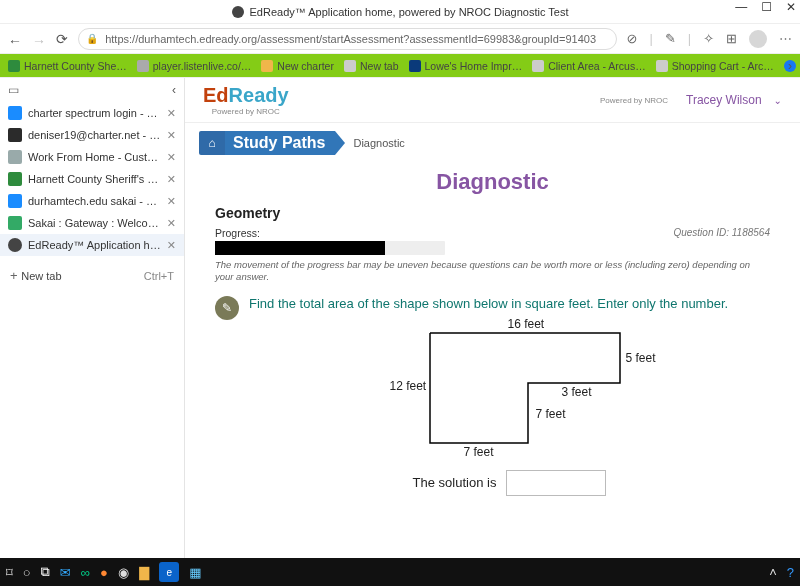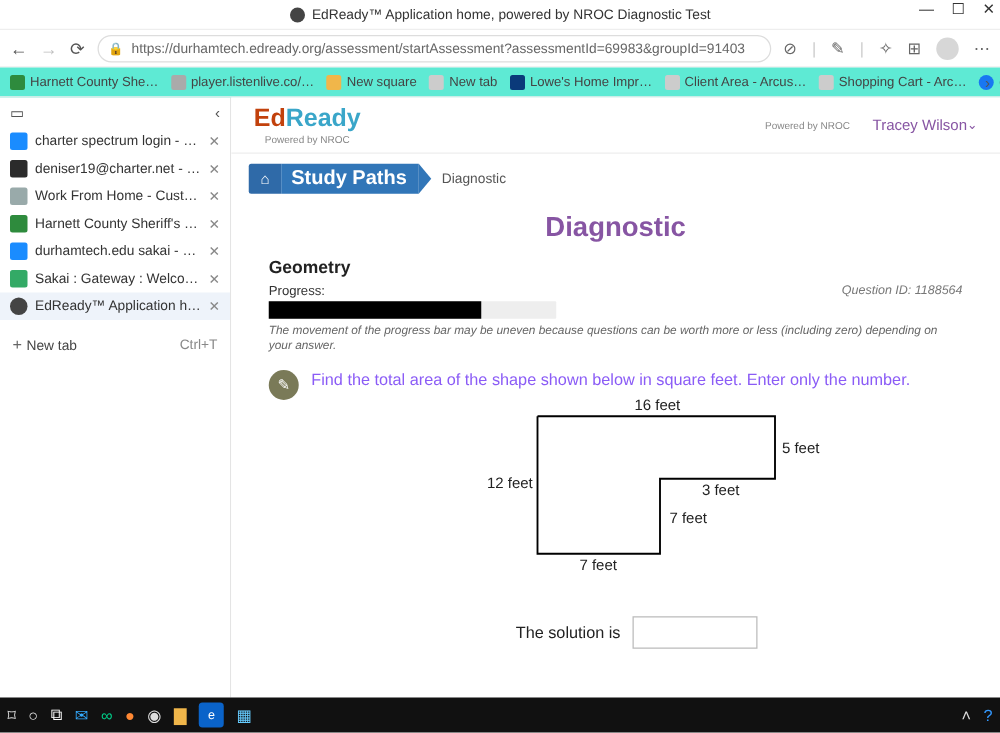--- a/index.html
+++ b/index.html
@@ -15,21 +15,21 @@
 .toolbar { height: 30px; display: flex; align-items: center; padding: 0 8px; gap: 10px; background: #fff; border-bottom: 1px solid #eee; }
 .toolbar .nav-icon { color: #555; font-size: 14px; cursor: pointer; }
 .toolbar .nav-icon.disabled { color: #c0c0c0; cursor: default; }
 .toolbar .addr { flex: 1; display: flex; align-items: center; border: 1px solid #ddd; border-radius: 12px; height: 22px; padding: 0 8px; font-size: 11px; color: #666; }
 .toolbar .addr .lock { margin-right: 6px; font-size: 10px; color: #777; }
 .toolbar .right-icons { display: flex; gap: 12px; align-items: center; color: #666; font-size: 13px; }
 .toolbar .right-icons .avatar { width: 18px; height: 18px; border-radius: 50%; background: #d7d7d7; display:inline-block; }
 .toolbar .right-icons span { cursor:pointer; }
 
 
-.bookmarks { height: 24px; display: flex; align-items: center; padding: 0 8px; gap: 10px; font-size: 10.5px; color: #444; border-bottom: 1px solid #eee; background: #5eead4; position:relative;}
+.bookmarks { height: 24px; display: flex; align-items: center; padding: 0 8px; gap: 10px; font-size: 10.5px; color: #444; border-bottom: 1px solid #eee; background: #84cc16; position:relative;}
 .bookmarks .bm { display: flex; align-items: center; gap: 4px; cursor: pointer; white-space: nowrap; }
 .bookmarks .bm .ico { width: 12px; height: 12px; display: inline-block; border-radius: 2px; }
 .bookmarks .chev { position:absolute; right:8px; color:#555; font-size:12px; cursor:pointer;}
 
 
 .body-split { display: flex; height: calc(586px - 24px - 30px - 24px - 28px); }
 
 
 .vtabs { width: 185px; border-right: 1px solid #e4e4e4; background: #fff; display:flex; flex-direction:column; }
 .vtabs .vt-head { height: 24px; display:flex; align-items:center; justify-content:space-between; padding:0 8px; color:#555; font-size:12px;}
@@ -44,21 +44,21 @@
 
 
 .content { flex:1; overflow:hidden; background:#fff; position:relative; }
 .edready-header { display:flex; align-items:center; justify-content:space-between; padding:6px 18px; border-bottom:1px solid #eee; }
 .logo { display:flex; flex-direction:column; align-items:center; }
 .logo .brand { font-weight:700; font-size:20px; }
 .logo .brand .ed { color:#c2410c; }
 .logo .brand .ready1 { color:#3aa6c9; }
 .logo .brand .ready2 { color:#8755a3; }
 .logo .sub { font-size:8px; color:#888; }
-.user-block { display:flex; align-items:center; gap:0; color:#8755a3; font-size:12px; cursor:pointer;justify-content:flex-end;}
+.user-block { display:flex; align-items:center; gap:12px; color:#8755a3; font-size:12px; cursor:pointer;justify-content:flex-end;}
 .user-block .caret { color:#8755a3; font-size:10px; }
 
 
 .bc-row { display:flex; align-items:center; padding:8px 0 8px 14px; gap:0; }
 .bc-home { background:#2f6aa8; color:#fff; width:26px; height:24px; display:flex; align-items:center; justify-content:center; font-size:12px; border-radius:2px 0 0 2px; cursor:pointer;}
 .bc-study { background:#3176b8; color:#fff; height:24px; display:flex; align-items:center; padding:0 10px 0 8px; font-size:16px; font-weight:600; position:relative; cursor:pointer;}
 .bc-study::after { content:""; position:absolute; right:-10px; top:0; border-top:12px solid transparent; border-bottom:12px solid transparent; border-left:10px solid #3176b8; }
 .bc-diag { height:24px; display:flex; align-items:center; padding:0 10px 0 18px; font-size:11px; color:#555; }
 
 .page-title { text-align:center; color:#8755a3; font-size:22px; font-weight:600; margin:6px 0 10px; }
@@ -66,27 +66,27 @@
 .section { padding:0 30px; }
 .sec-title { font-weight:700; font-size:14px; color:#222; margin-bottom:6px;}
 .prog-label { font-size:10.5px; color:#333; margin-bottom:2px;}
 .qid { float:right; font-size:10px; font-style:italic; color:#777; }
 .prog-bar-outer { width:230px; height:14px; background:#eee; border-radius:1px;}
 .prog-bar-inner { height:14px; background:#000; width: 170px;}
 .prog-note { font-size:9.5px; font-style:italic; color:#666; margin-top:4px; line-height:1.3;}
 
 .question-block { margin-top:12px; position:relative; padding-left:34px;}
 .qicon { position:absolute; left:0; top:0; width:24px; height:24px; border-radius:50%; background:#7a7a58; display:flex; align-items:center; justify-content:center; color:#fff; font-size:12px;}
-.qtext { font-size:13px; color:#8b5cf6; }
+.qtext { font-size:13px; color:#0f766e; }
 
 
 .diagram { position:relative; width:240px; height:140px; margin:8px auto 0;}
 .dlabel { position:absolute; font-size:12px; color:#222; white-space:nowrap;}
 
-.answer-row { display:flex; align-items:center; gap:10px; justify-content:center; margin-top:34px;}
+.answer-row { display:flex; align-items:center; gap:10px; justify-content:center; margin-top:11px;}
 .answer-row .atxt { font-size:13px; color:#222;}
 .answer-row input { width:100px; height:26px; border:1px solid #bbb; font-size:13px; padding:0 6px;}
 
 
 .taskbar { position:absolute; bottom:0; left:0; right:0; height:28px; background:#111; display:flex; align-items:center; padding:0 6px; gap:10px;}
 .taskbar .tico { color:#ddd; font-size:13px; cursor:pointer;}
 .taskbar .tico.edge { background:#0a63c9; width:20px; height:20px; border-radius:3px; display:flex; align-items:center;justify-content:center; color:#fff; font-size:10px;}
 .taskbar .right { margin-left:auto; display:flex; gap:10px; align-items:center;}
 </style>
 </head>
@@ -126,21 +126,21 @@
   <div class="bm">
       <span class="ico" style="background:#2e8b3d"></span>
       <span>Harnett County She…</span>
     </div>
   <div class="bm">
       <span class="ico" style="background:#aaa"></span>
       <span>player.listenlive.co/…</span>
     </div>
   <div class="bm">
       <span class="ico" style="background:#f0b64a"></span>
-      <span>New square</span>
+      <span>New charter</span>
     </div>
   <div class="bm">
       <span class="ico" style="background:#ccc"></span>
       <span>New tab</span>
     </div>
   <div class="bm">
       <span class="ico" style="background:#0a3a7a"></span>
       <span>Lowe's Home Impr…</span>
     </div>
   <div class="bm">

